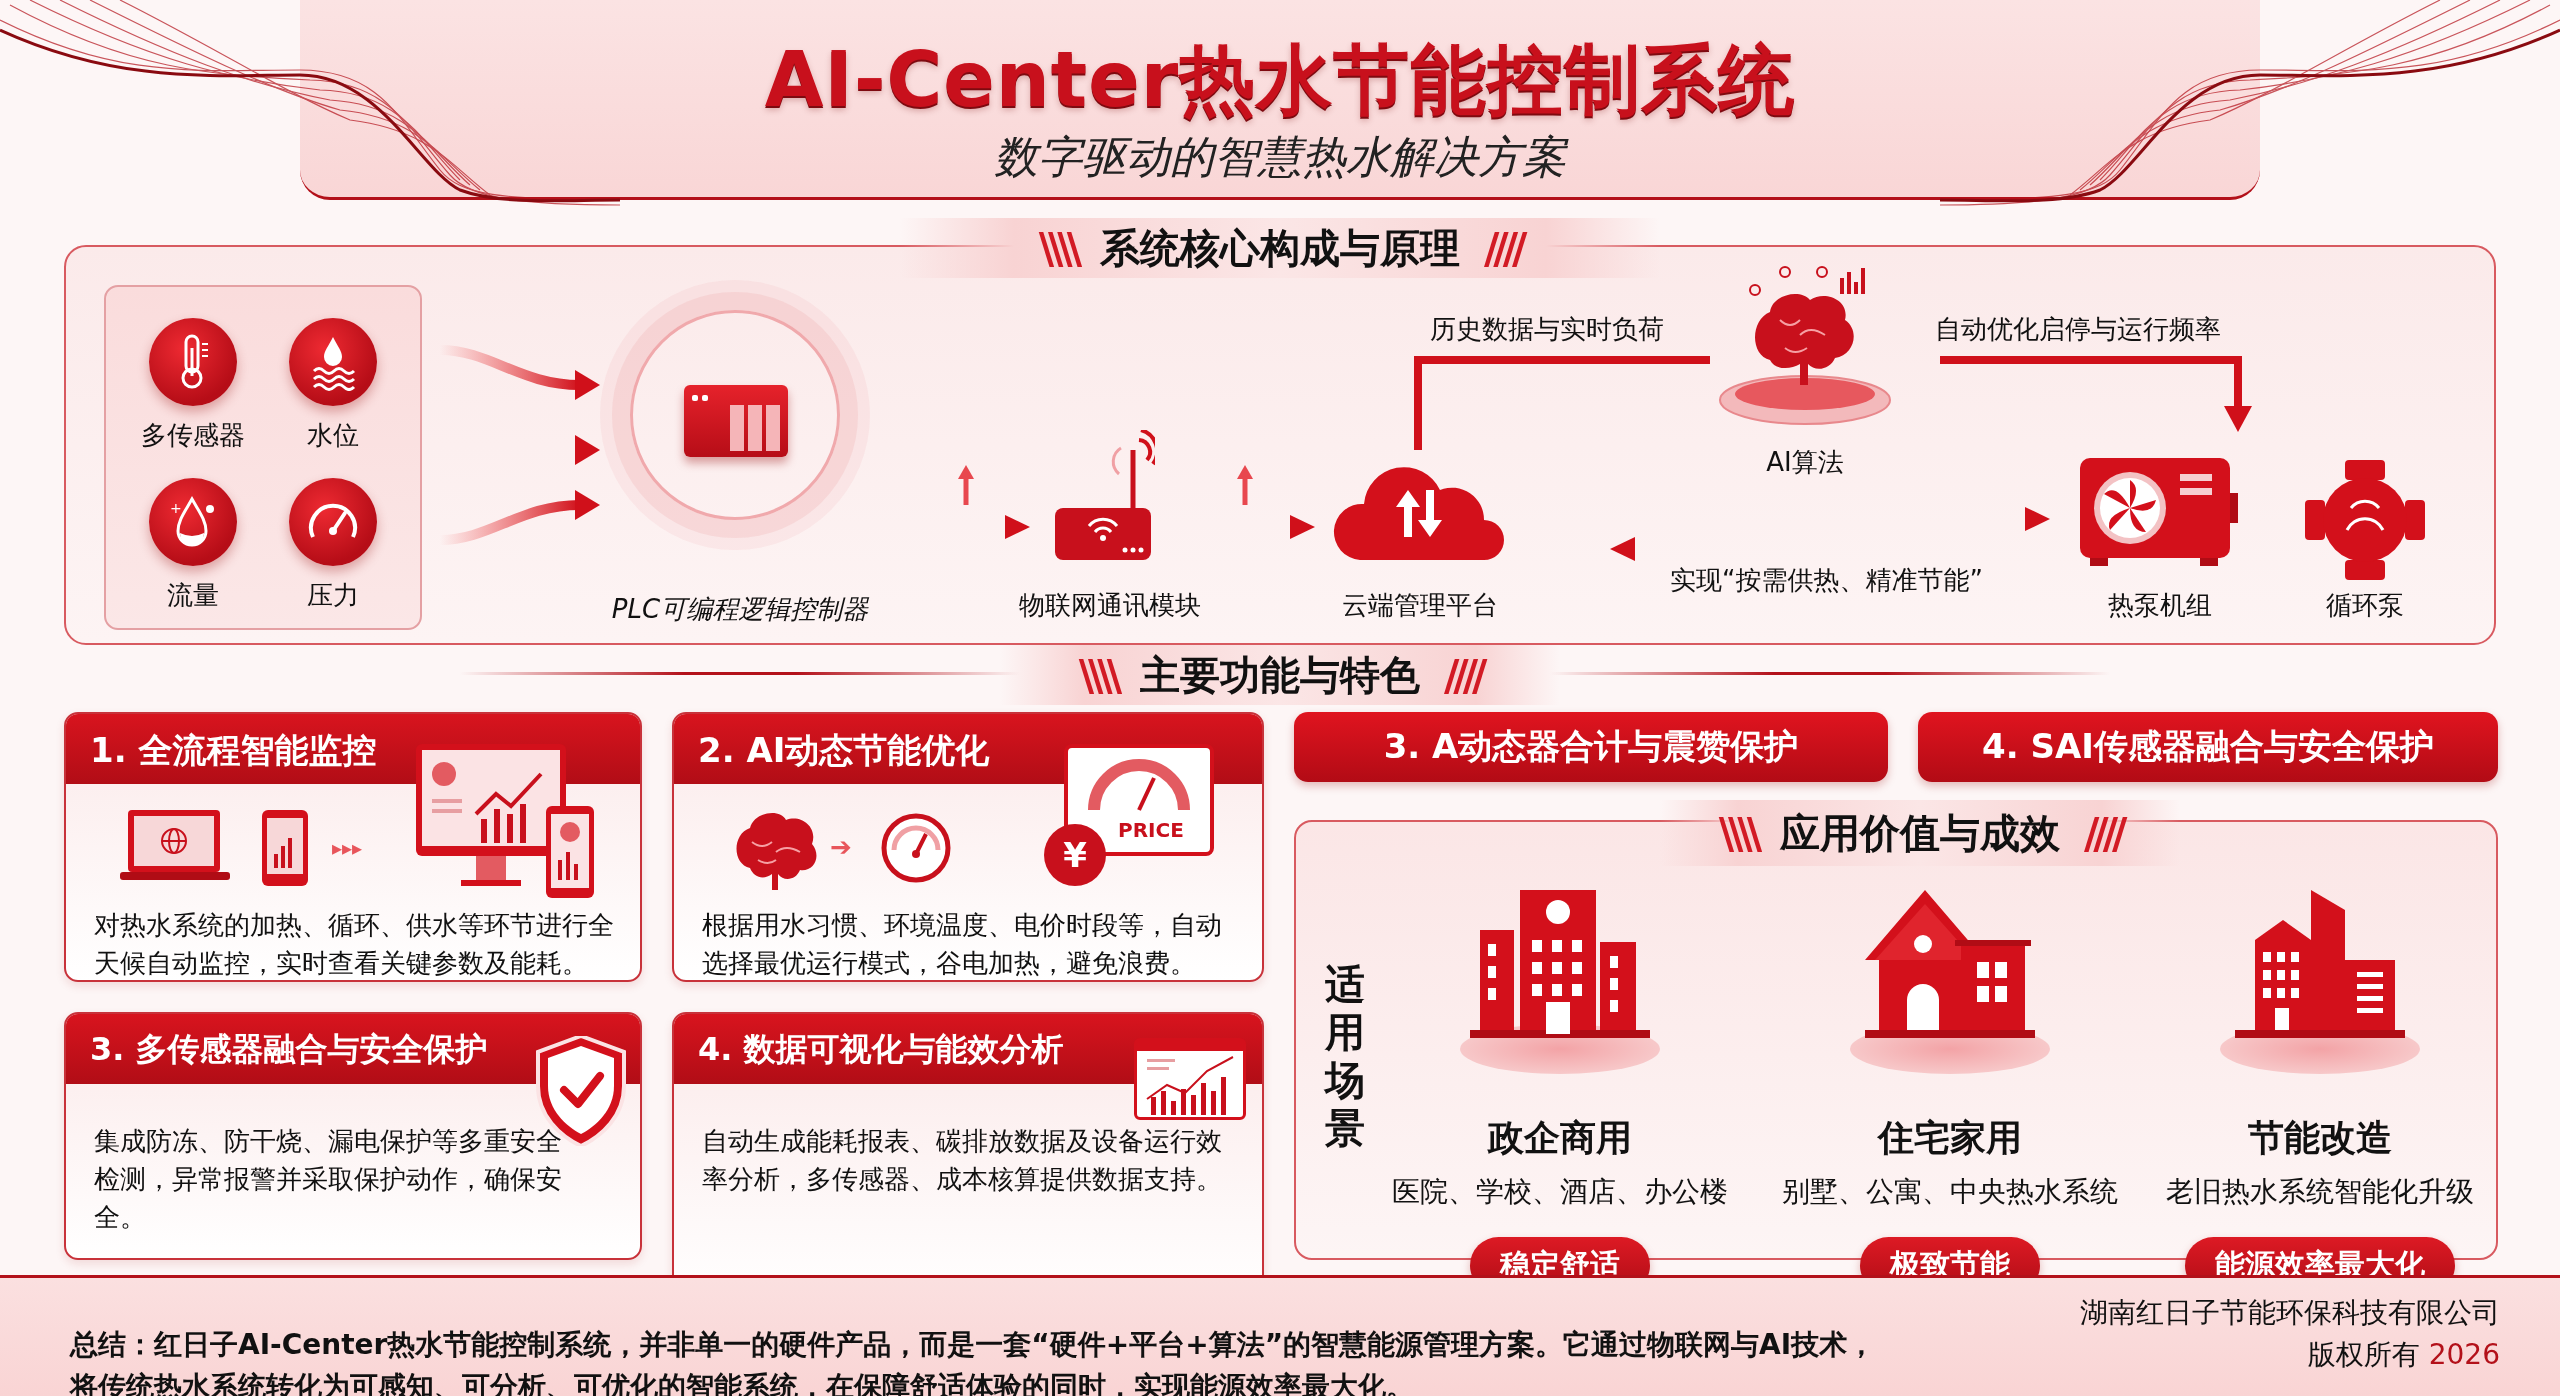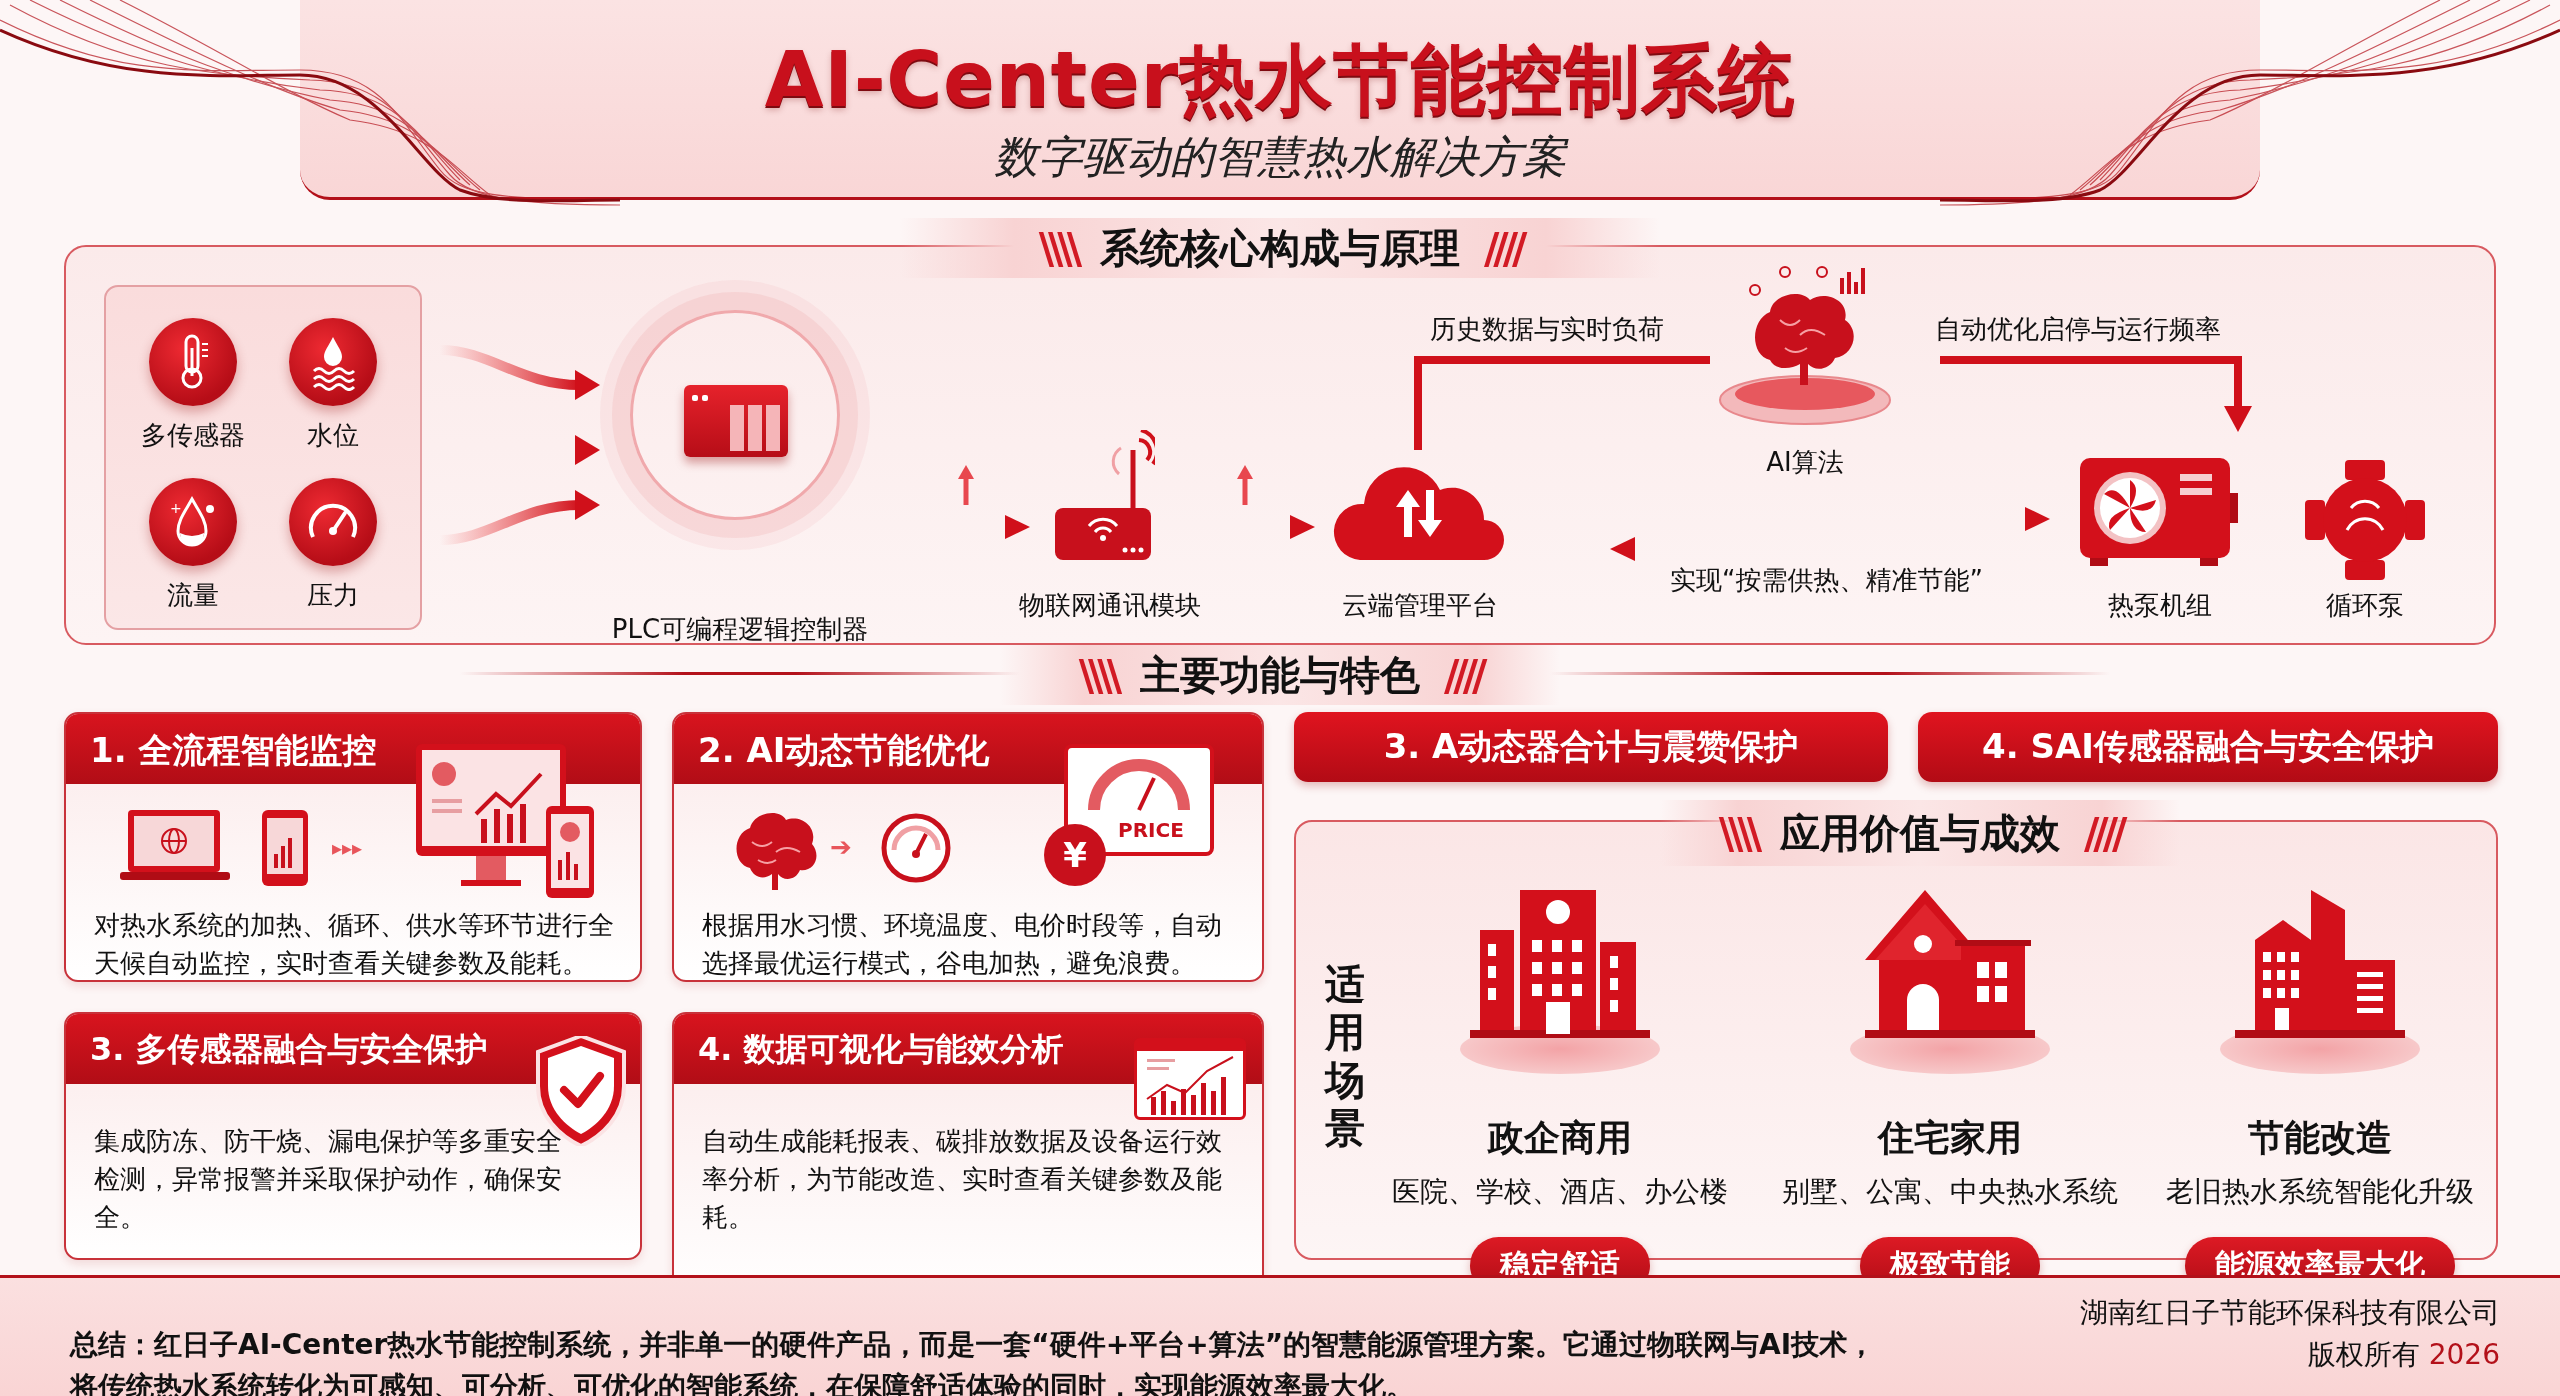--- a/index.html
+++ b/index.html
@@ -222,21 +222,21 @@
 </svg>
 
 <div class="abs" style="left:630px; top:310px; width:210px; height:210px; border-radius:50%; border:3px solid #f0a9ac; box-shadow:0 0 0 18px rgba(240,170,172,0.25), 0 0 0 30px rgba(240,170,172,0.15);"></div>
 <div class="abs" style="left:684px; top:385px; width:104px; height:72px; border-radius:6px; background:linear-gradient(180deg,#e6222b,#b60d17); box-shadow:0 6px 10px rgba(150,0,0,0.35);">
   <div style="position:absolute; left:8px; top:10px; width:6px; height:6px; background:#fff; border-radius:2px;"></div>
   <div style="position:absolute; left:18px; top:10px; width:6px; height:6px; background:#fff; border-radius:2px;"></div>
   <div style="position:absolute; left:46px; top:20px; width:14px; height:46px; background:#f5b5b8;"></div>
   <div style="position:absolute; left:64px; top:20px; width:14px; height:46px; background:#f5b5b8;"></div>
   <div style="position:absolute; left:82px; top:20px; width:14px; height:46px; background:#f5b5b8;"></div>
 </div>
-<div class="node-label" style="left:600px; top:612px; width:280px;">PLC可编程逻辑控制器</div>
+<div class="node-label" style="left:600px; top:592px; width:280px;font-style:italic;">PLC可编程逻辑控制器</div>
 
 <svg class="abs" style="left:900px; top:465px;" width="140" height="80">
   <path d="M0,62 L110,62" stroke="url(#ag)" stroke-width="8"></path>
   <polygon points="105,50 130,62 105,74" fill="#d0101a"></polygon>
   <line x1="66" y1="40" x2="66" y2="12" stroke="#e8474e" stroke-width="5"></line>
   <polygon points="58,14 66,0 74,14" fill="#e8474e"></polygon>
 </svg>
 
 <div class="abs" style="left:1055px; top:430px; width:100px; height:135px;">
   <svg width="100" height="135" viewBox="0 0 100 135">
@@ -457,21 +457,21 @@
         <rect x="14" y="56" width="5" height="18" fill="#c8101c"></rect>
         <rect x="24" y="50" width="5" height="24" fill="#c8101c"></rect>
         <rect x="34" y="60" width="5" height="14" fill="#c8101c"></rect>
         <rect x="44" y="48" width="5" height="26" fill="#c8101c"></rect>
         <rect x="54" y="54" width="5" height="20" fill="#c8101c"></rect>
         <rect x="64" y="42" width="5" height="32" fill="#c8101c"></rect>
         <rect x="74" y="50" width="5" height="24" fill="#c8101c"></rect>
         <rect x="84" y="36" width="5" height="38" fill="#c8101c"></rect>
       </svg>
   </div>
-  <div class="card-body" style="top:108px;">自动生成能耗报表、碳排放数据及设备运行效率分析，为节能改造、实时查看关键参数及能耗。</div>
+  <div class="card-body" style="top:108px;">自动生成能耗报表、碳排放数据及设备运行效率分析，多传感器、成本核算提供数据支持。</div>
 </div>
 
 <div class="pill-head" style="left:1294px; top:712px; width:594px;">3. A动态器合计与震赞保护</div>
 <div class="pill-head" style="left:1918px; top:712px; width:580px;">4. SAI传感器融合与安全保护</div>
 
 <div class="abs app-panel"></div>
 <div class="ribbon" style="left:1660px; top:800px; width:520px; height:66px;">
   <span class="slash">\\\\</span>
   <span>应用价值与成效</span>
   <span class="slash">////</span>

